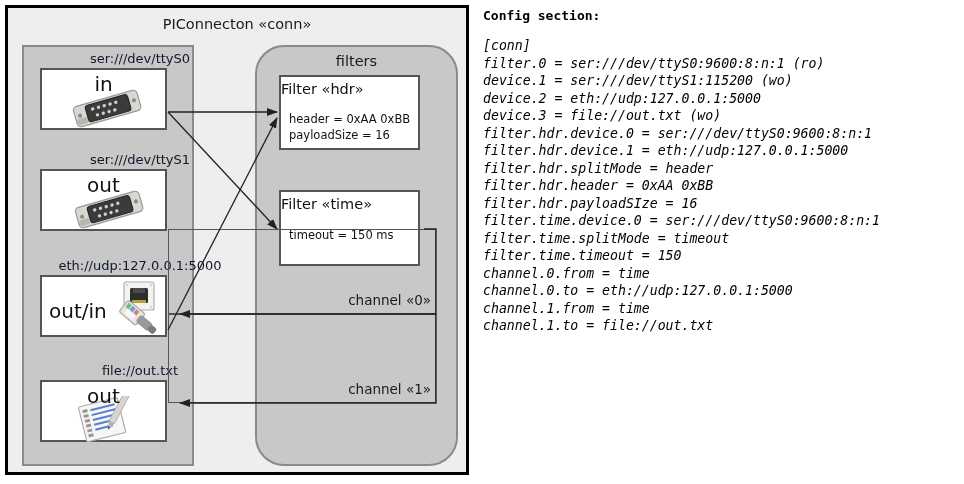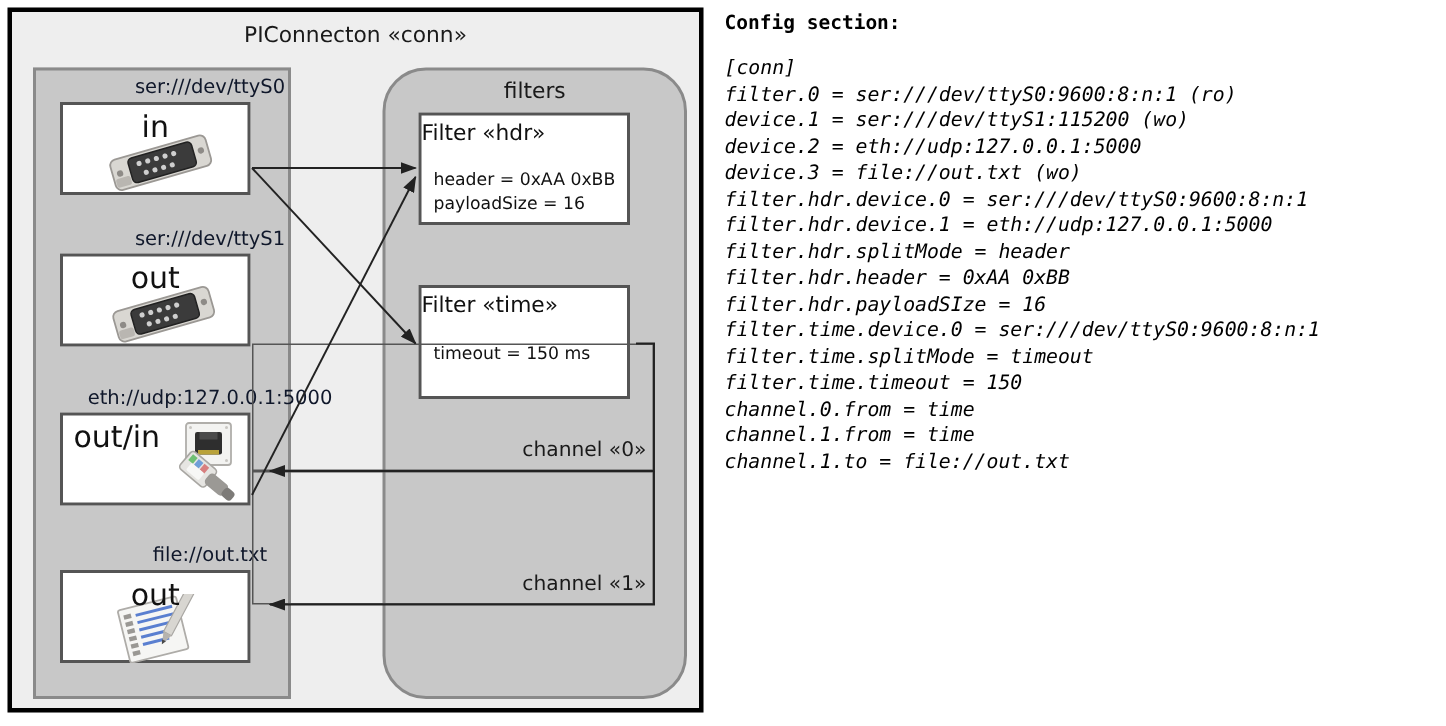--- a/index.html
+++ b/index.html
@@ -22,21 +22,21 @@
   .panel-title{position:absolute;left:0;top:6px;width:100%;text-align:center;
                font-size:14.5px;color:#1a1a1a;}
 
   
   .dev-label{position:absolute;width:148px;text-align:center;
              font-size:13px;color:#0f172a;left:22px;padding-left:44px;}
   .dev-box{position:absolute;left:40px;width:127px;height:62px;
            background:#ffffff;border:2px solid #555555;box-sizing:border-box;}
   .dev-io{position:absolute;top:2px;left:0;width:100%;text-align:center;
           font-size:20px;color:#111111;z-index:3;}
-  .dev-io.left{text-align:left;padding-left:7px;}
+  .dev-io.left{text-align:left;padding-left:7px;margin-top:20px;}
 
   
   .filter-box{position:absolute;left:279px;width:141px;
               background:#ffffff;border:2px solid #555555;box-sizing:border-box;}
   .filter-title{position:absolute;left:0;top:4px;width:100%;text-align:left;
                 font-size:14.5px;color:#111111;}
   .filter-prop{position:absolute;left:8px;font-size:11.5px;color:#111111;
                white-space:nowrap;}
 
   
@@ -221,16 +221,17 @@
       <div class="cfg-line">device.3 = file://out.txt (wo)</div>
       <div class="cfg-line">filter.hdr.device.0 = ser:///dev/ttyS0:9600:8:n:1</div>
       <div class="cfg-line">filter.hdr.device.1 = eth://udp:127.0.0.1:5000</div>
       <div class="cfg-line">filter.hdr.splitMode = header</div>
       <div class="cfg-line">filter.hdr.header = 0xAA 0xBB</div>
       <div class="cfg-line">filter.hdr.payloadSIze = 16</div>
       <div class="cfg-line">filter.time.device.0 = ser:///dev/ttyS0:9600:8:n:1</div>
       <div class="cfg-line">filter.time.splitMode = timeout</div>
       <div class="cfg-line">filter.time.timeout = 150</div>
       <div class="cfg-line">channel.0.from = time</div>
+      <div class="cfg-line">channel.0.to = eth://udp:127.0.0.1:5000</div>
       <div class="cfg-line">channel.1.from = time</div>
       <div class="cfg-line">channel.1.to = file://out.txt</div>
     </div>
 </div>
 
 </body></html>

